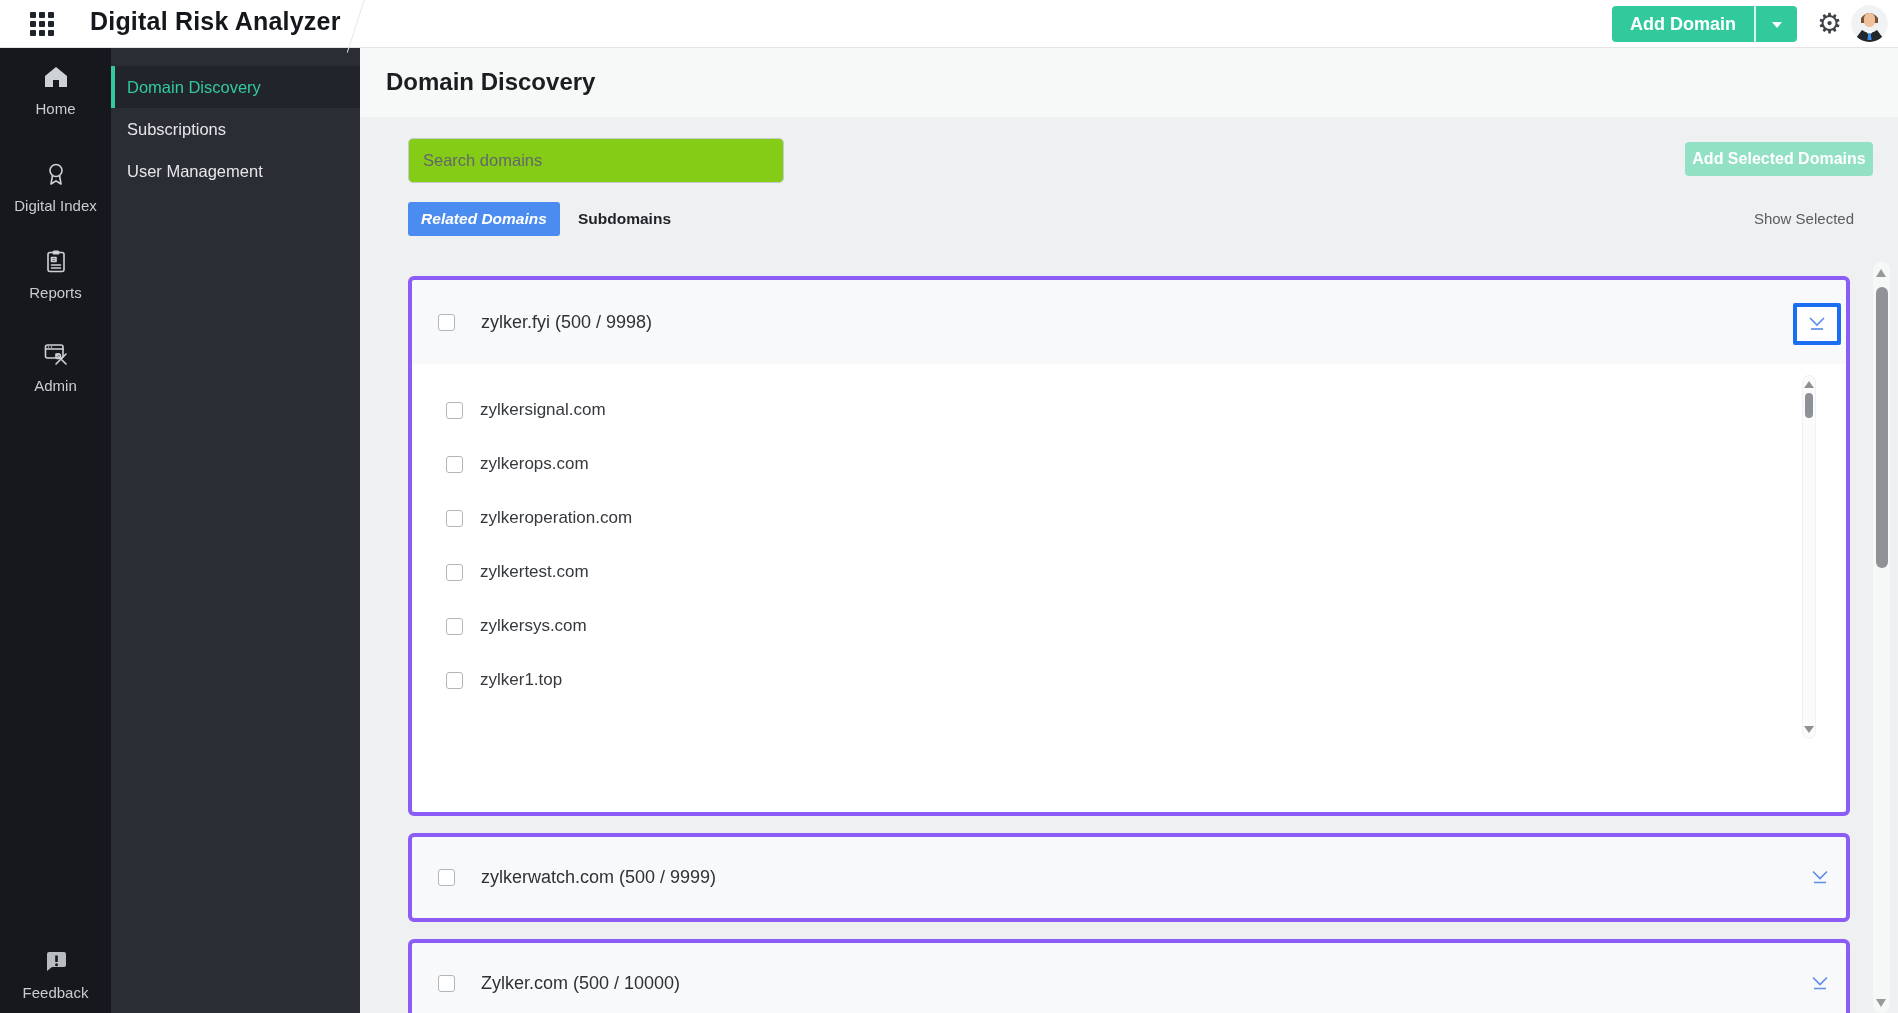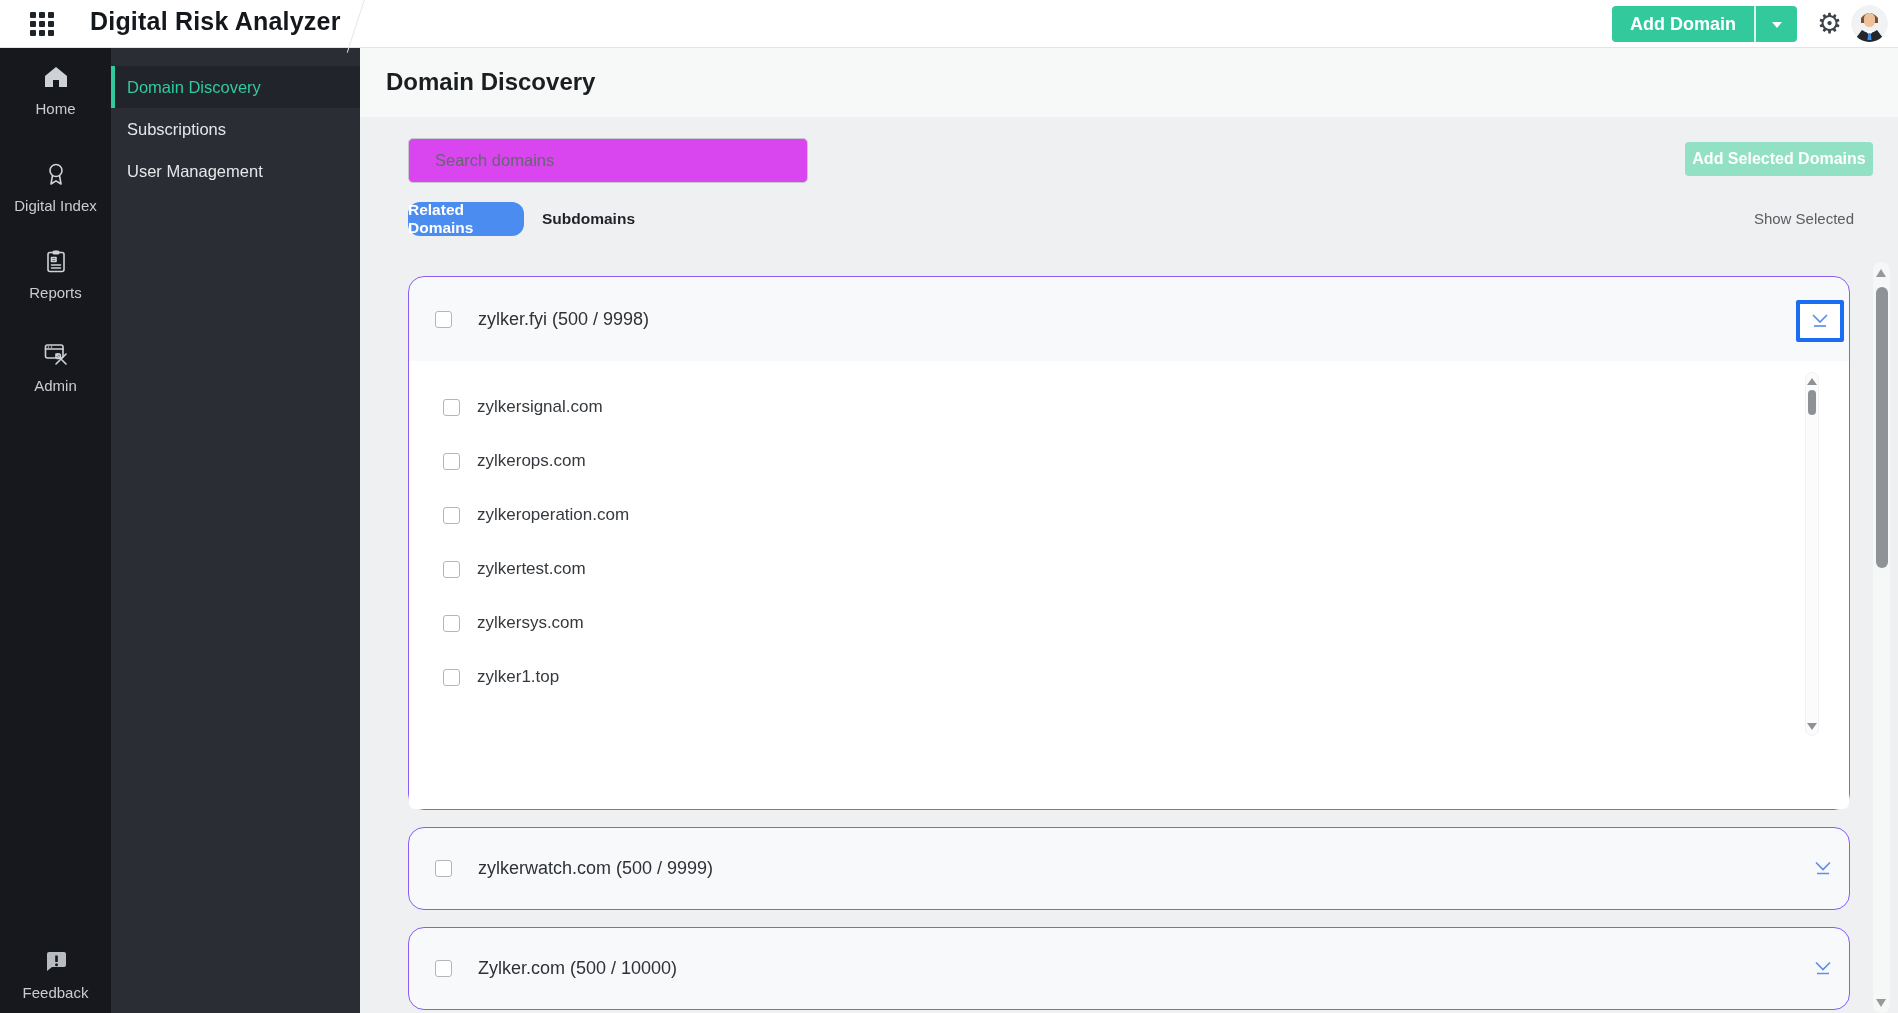--- a/index.html
+++ b/index.html
@@ -42,37 +42,37 @@
             border-left:4px solid transparent;cursor:pointer;}
   .sub-item:first-child{margin-top:19px;}
   .sub-item.selected{background:#21242b;border-left-color:var(--teal,#32ca9c);color:var(--teal,#32ca9c);}
 
   
   .main{position:absolute;left:360px;top:47px;right:0;bottom:0;background:#eff0f1;}
   .main-header{height:70px;background:#f7f8f8;display:flex;align-items:center;padding-left:26px;}
   .page-title{font-size:24px;font-weight:bold;color:#1b1e21;}
   .panel{position:absolute;top:70px;left:0;right:0;bottom:0;}
   .search-input{position:absolute;left:48px;top:21px;width:346px;height:43px;border:1px solid #c6cacd;
-                border-radius:5px;background:#d946ef;padding:0 26px;font-size:16.5px;color:#3c4043;
+                border-radius:5px;background:#84cc16;padding:0 14px;font-size:16.5px;color:#3c4043;
                 font-family:inherit;outline:none;}
   .search-input::placeholder{color:#63676b;}
   .btn-add-selected{position:absolute;right:25px;top:25px;width:188px;height:34px;background:var(--tealdis,#92e1c5);
                     color:#fff;font-weight:bold;font-size:16px;border:none;border-radius:4px;cursor:pointer;
                     font-family:inherit;}
   .tabs{position:absolute;left:48px;top:85px;display:flex;align-items:center;}
   .tab{font-size:15.5px;font-weight:bold;cursor:pointer;}
-  .tab.active{width:116px;height:34px;background:var(--blue,#4b8cf0);color:#fff;border-radius:12px;
-              display:flex;align-items:center;justify-content:center;}
+  .tab.active{width:152px;height:34px;background:var(--blue,#4b8cf0);color:#fff;border-radius:3px;
+              display:flex;align-items:center;justify-content:center;font-style:italic;}
   .tab.plain{margin-left:18px;color:#1f2226;}
   .show-selected{position:absolute;right:44px;top:93px;font-size:15px;color:#595d61;cursor:pointer;}
 
   
   .list-region{position:absolute;top:145px;left:0;right:0;bottom:0;overflow:hidden;}
-  .card{position:relative;margin:0 0 17px 48px;width:1442px;background:#f8f9fa;border:1px solid #8b5cf6;
-        border-radius:16px;box-sizing:border-box;}
+  .card{position:relative;margin:0 0 17px 48px;width:1442px;background:#f8f9fa;border:4px solid #8b5cf6;
+        border-radius:6px;box-sizing:border-box;}
   .card:first-child{margin-top:14px;}
   .card-header{position:relative;height:84px;display:flex;align-items:center;padding-left:26px;}
   .card.collapsed .card-header{height:81px;}
   .group-title{margin-left:26px;font-size:18px;color:#2e3236;}
   .cbx{width:17px;height:17px;background:#fff;border:1.6px solid #b2b6ba;border-radius:3px;
        box-sizing:border-box;cursor:pointer;flex:none;}
   .card-body{position:relative;height:429px;background:#fff;border-radius:0 0 6px 6px;padding-top:19px;
              box-sizing:content-box;}
   .d-item{height:54px;display:flex;align-items:center;padding-left:34px;}
   .d-label{margin-left:17px;font-size:17px;color:#35393d;}

